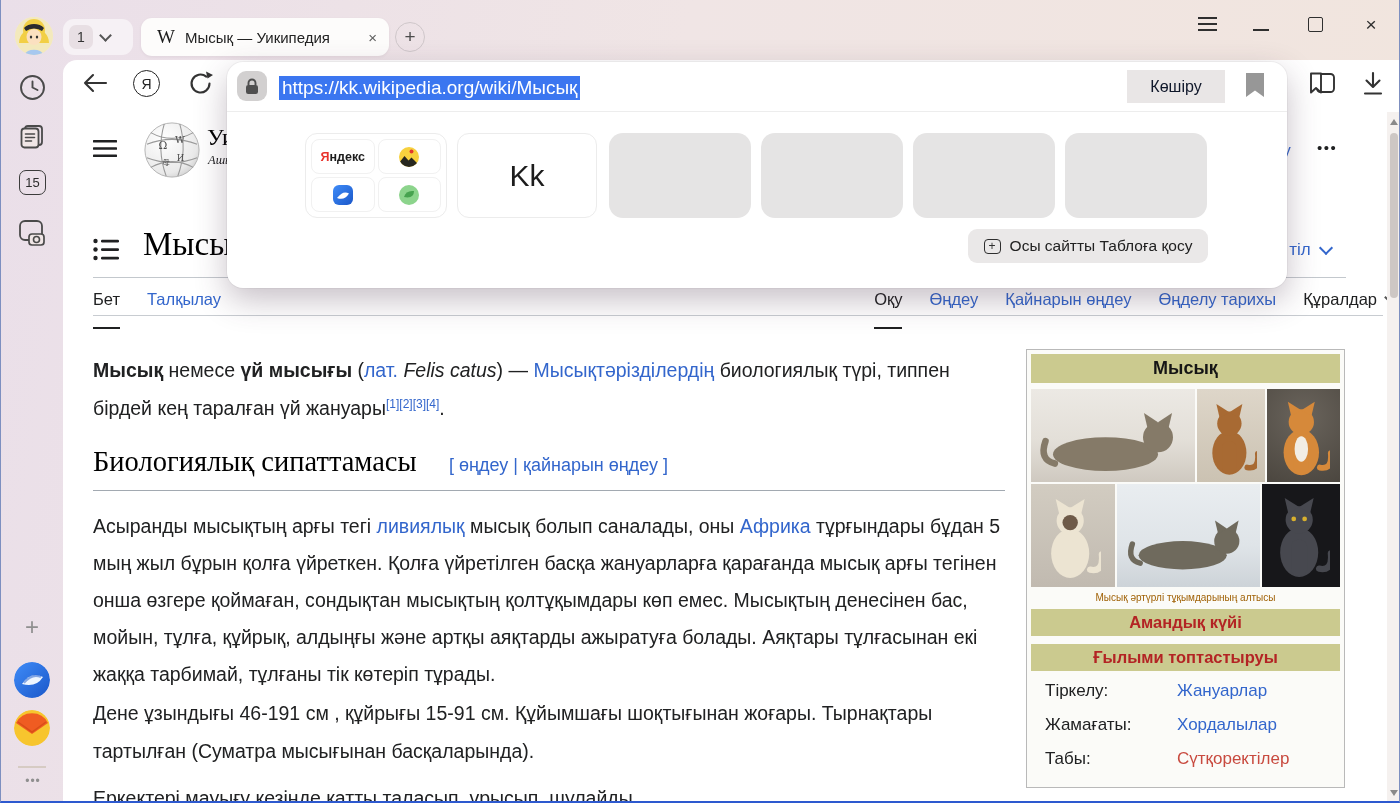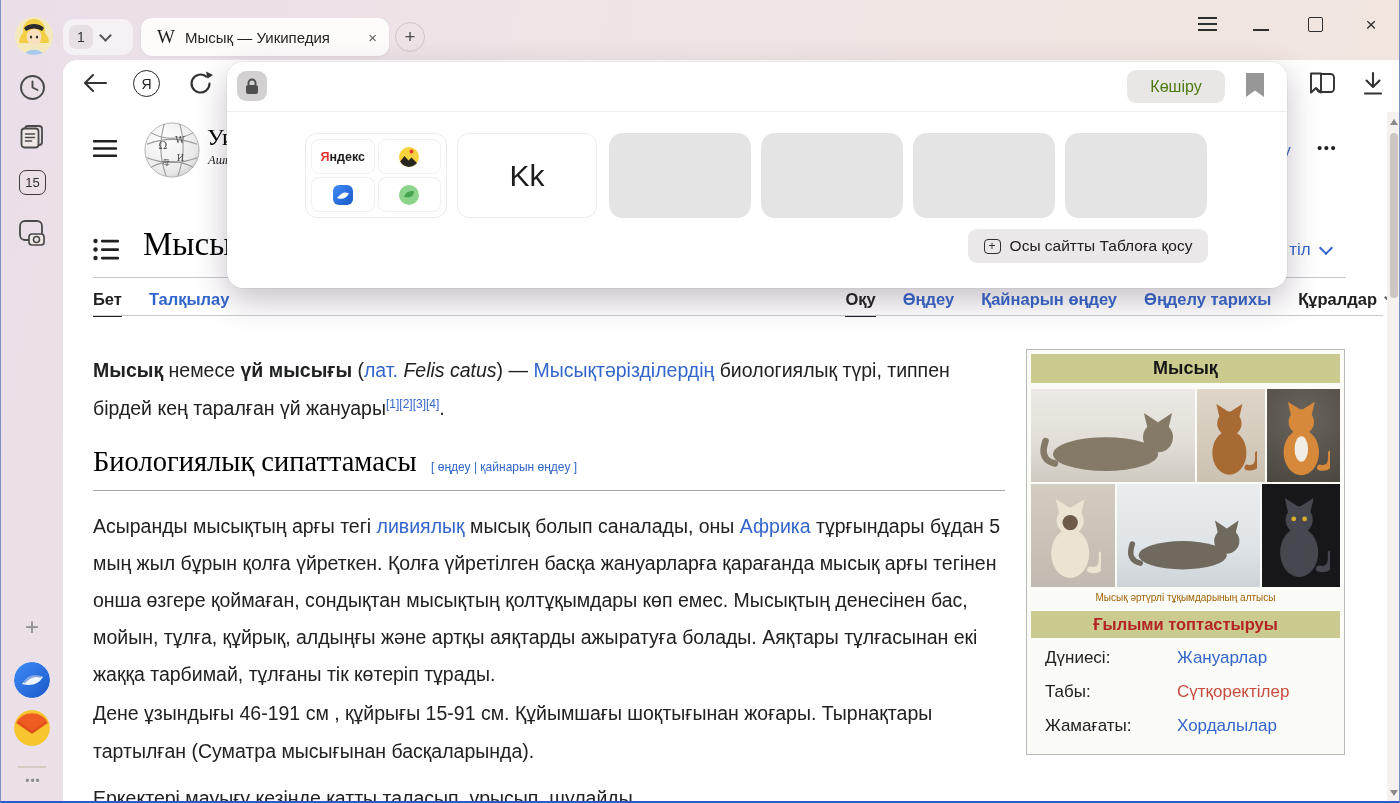--- a/index.html
+++ b/index.html
@@ -54,27 +54,27 @@
   .wm{font-family:"Liberation Serif",serif;}
   .wikihead-word{left:206px;top:124px;font-size:24px;color:#000;}
   .wikihead-tag{left:207px;top:153px;font-size:12.5px;font-style:italic;color:#202122;}
   .signup{left:1233px;top:141px;font-size:16.5px;cursor:pointer;}
   .pagedots{left:1316px;top:139px;font-size:15px;letter-spacing:1.5px;color:#202122;cursor:pointer;}
   .h1title{left:142px;top:226px;font-size:33px;color:#000;}
   .langbox{left:1274px;top:240px;font-size:17px;display:flex;gap:10px;align-items:center;cursor:pointer;}
   .langbox .chev{border-color:#3366cc;width:8px;height:8px;}
   .titlehr{left:92px;top:277px;width:1253px;height:1px;background:#c3c8cd;}
   .tabsrow{top:290px;display:flex;gap:27px;font-size:16.5px;align-items:flex-start;}
-  .tabsrow .t{padding-bottom:6px;cursor:pointer;white-space:nowrap;font-weight:bold;}
+  .tabsrow .t{padding-bottom:18px;cursor:pointer;white-space:nowrap;}
   .tabsrow .active{border-bottom:2.5px solid #202122;color:#202122;}
   .tabshr{left:92px;top:315px;width:1290px;height:1px;background:#c8ccd1;}
   .para{color:#202122;font-size:19.5px;line-height:38px;}
   .h2block{left:92px;top:446px;width:912px;border-bottom:1px solid #a2a9b1;padding-bottom:12px;}
   .h2block .h2{font-family:"Liberation Serif",serif;font-size:28.5px;color:#000;}
-  .h2block .edit{font-size:12px;margin-left:10px;cursor:pointer;}
+  .h2block .edit{font-size:18px;margin-left:28px;cursor:pointer;}
 
   
   .infobox{left:1025px;top:349px;width:319px;background:#fbfbf8;border:1px solid #b9b9b9;box-sizing:border-box;padding:4px;font-size:15px;}
   .ib-head{background:#cbca8f;text-align:center;font-weight:bold;font-size:18px;color:#151515;padding:4px 0;}
   .ib-subhead{background:#cbca8f;text-align:center;font-weight:bold;font-size:16.5px;color:#b32424;padding:4px 0;margin-top:6px;}
   .ib-grid{margin-top:6px;}
   .ib-row{display:flex;gap:2px;margin-bottom:2px;}
   .ib-img{position:relative;overflow:hidden;cursor:pointer;}
   .ib-cap{text-align:center;font-size:10px;color:#a16207;margin:5px 4px 2px 4px;}
   .ib-val{text-align:center;font-size:16.5px;margin:8px 0 2px 0;color:#202122;}
@@ -87,21 +87,21 @@
   .sbar{left:1386px;top:112px;width:14px;height:691px;background:#f5f1ef;}
   .sbar .thumb{position:absolute;left:3px;top:21px;width:8px;height:165px;border-radius:4px;background:#cdc7c4;cursor:pointer;}
   .tri-up{position:absolute;left:3px;top:7px;width:0;height:0;border-left:4px solid transparent;border-right:4px solid transparent;border-bottom:6px solid #8a8a8a;cursor:pointer;}
   .tri-dn{position:absolute;left:3px;bottom:7px;width:0;height:0;border-left:4px solid transparent;border-right:4px solid transparent;border-top:6px solid #8a8a8a;cursor:pointer;}
 
   
   .panel{left:226px;top:62px;width:1060px;height:226px;background:#fff;border-radius:16px;box-shadow:0 12px 32px rgba(70,45,70,.30),0 0 0 1px rgba(0,0,0,.04);z-index:50;}
   .lockbtn{left:10px;top:9px;width:30px;height:30px;border-radius:9px;background:#d2d0d0;display:flex;align-items:center;justify-content:center;cursor:pointer;}
   .urltext{left:52px;top:12px;height:27px;font-size:19px;line-height:27px;white-space:nowrap;cursor:text;}
   .urltext .sel{background:#3b76f0;color:#fff;padding:1px 3px 2px 3px;}
-  .copybtn{left:900px;top:8px;width:98px;height:33px;border-radius:9px;background:#e9e6e6;display:flex;align-items:center;justify-content:center;font-size:16px;color:#4d7c0f;cursor:pointer;}
+  .copybtn{left:900px;top:8px;width:98px;height:33px;border-radius:0;background:#e9e6e6;display:flex;align-items:center;justify-content:center;font-size:16px;color:#0f172a;cursor:pointer;}
   .bmico{left:1018px;top:11px;cursor:pointer;}
   .paneldiv{left:0;top:49px;width:1060px;height:1px;background:#ededed;}
   .tile{top:71px;height:85px;border-radius:12px;background:#fff;border:1px solid #ececec;box-sizing:border-box;cursor:pointer;}
   .svc{left:78px;width:142px;display:grid;grid-template-columns:1fr 1fr;gap:3px;padding:5px;}
   .svc .mini{border:1px solid #f1f1f1;border-radius:8px;display:flex;align-items:center;justify-content:center;cursor:pointer;}
   .yatext{font-size:12.5px;font-weight:bold;color:#1d1d1d;}
   .yatext .red{color:#e8322b;}
   .kk{left:230px;width:140px;display:flex;align-items:center;justify-content:center;font-size:30px;color:#1c1c1c;}
   .ph{top:71px;width:142px;height:85px;border-radius:14px;background:#e5e4e4;}
   .tablo{left:741px;top:167px;width:240px;height:34px;border-radius:9px;background:#eae8e8;display:flex;align-items:center;justify-content:center;gap:9px;font-size:15.5px;color:#212121;cursor:pointer;}
@@ -348,49 +348,53 @@
       <div class="ib-img" style="width:78px;height:103px;background:#17171a;">
         <svg width="58" height="86" viewBox="0 0 64 90" style="position:absolute;left:10px;top:10px;color:#47484f;">
             <use href="#catsit"></use>
             <circle cx="24" cy="25" r="2.6" fill="#d8b02e"></circle>
             <circle cx="36" cy="25" r="2.6" fill="#d8b02e"></circle>
           </svg>
       </div>
     </div>
   </div>
   <div class="ib-cap">Мысық әртүрлі тұқымдарының алтысы</div>
+  <div class="ib-subhead">Амандық күйі</div>
   <div class="ib-subhead" style="margin-top:8px;">Ғылыми топтастыруы</div>
   <div class="ib-table">
     <div class="ib-tr">
-      <span class="lb">Дүниесі:</span>
+      <span class="lb">Тіркелу:</span>
       <span class="vl wlink">Жануарлар</span>
+    </div>
+    <div class="ib-tr">
+      <span class="lb">Жамағаты:</span>
+      <span class="vl wlink">Хордалылар</span>
     </div>
     <div class="ib-tr">
       <span class="lb">Табы:</span>
       <span class="vl rlink">Сүтқоректілер</span>
-    </div>
-    <div class="ib-tr">
-      <span class="lb">Жамағаты:</span>
-      <span class="vl wlink">Хордалылар</span>
     </div>
   </div>
 </div>
 
 <div class="abs sbar">
   <div class="tri-up"></div>
   <div class="thumb"></div>
   <div class="tri-dn"></div>
 </div>
 
 <div class="abs panel">
   <div class="abs lockbtn">
     <svg width="14" height="17" viewBox="0 0 14 17">
       <rect x="1" y="7" width="12" height="9" rx="2.2" fill="#4f4f4f"></rect>
       <path d="M3.5 7 V5 a3.5 3.5 0 0 1 7 0 v2" fill="none" stroke="#4f4f4f" stroke-width="1.9"></path>
     </svg>
+  </div>
+  <div class="abs urltext">
+    <span class="sel">https://kk.wikipedia.org/wiki/Мысық</span>
   </div>
   <div class="abs copybtn">Көшіру</div>
   <div class="abs bmico">
     <svg width="20" height="25" viewBox="0 0 20 25">
       <path d="M1 0 h18 v24 l-9 -6.5 l-9 6.5 z" fill="#979797"></path>
     </svg>
   </div>
   <div class="abs paneldiv"></div>
 
   <div class="abs tile kk">Kk</div>

